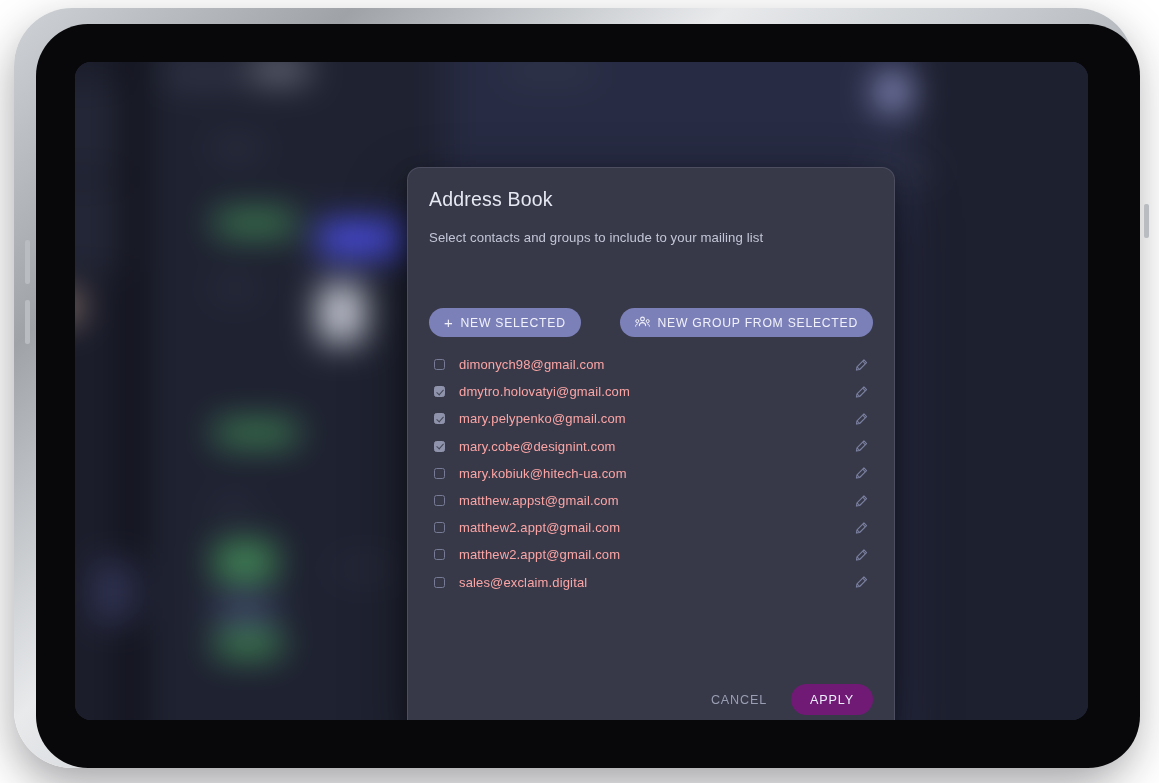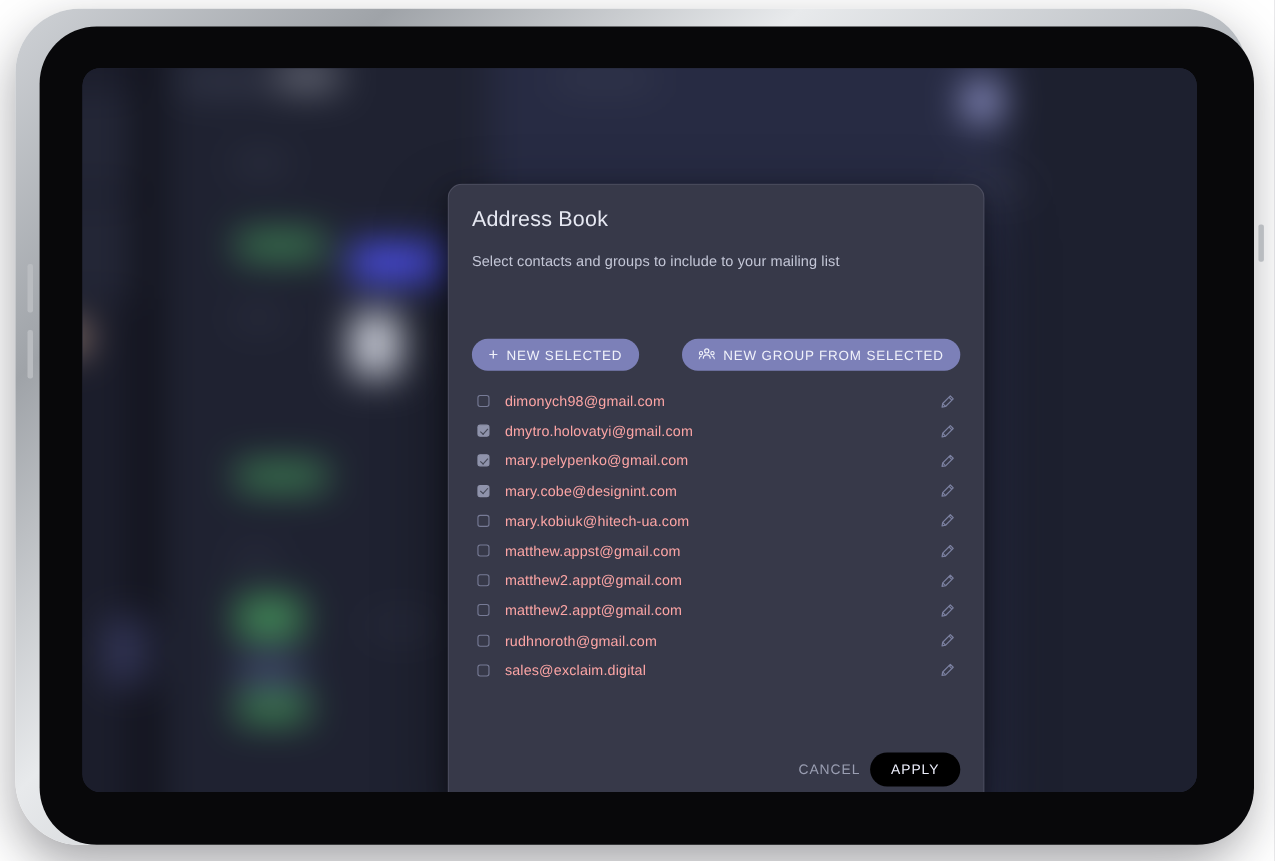--- a/index.html
+++ b/index.html
@@ -118,27 +118,27 @@
   }
   .email{
     margin-left:14px;font-size:13px;color:#fca5a5;letter-spacing:.15px;white-space:nowrap;
   }
   .pencil{
     position:absolute;right:4px;top:50%;transform:translateY(-50%);
     width:15px;height:15px;cursor:pointer;
   }
 
   
-  .footer{position:absolute;right:21px;bottom:19px;display:flex;align-items:center;gap:0;}
+  .footer{position:absolute;right:21px;bottom:19px;display:flex;align-items:center;gap:15px;}
   .cancel{
     background:none;border:none;color:#9a9eb2;font-size:12.6px;letter-spacing:.85px;
     padding:8px 9px;cursor:pointer;font-family:"Liberation Sans", sans-serif;
   }
   .apply{
-    background:#000000;border:none;color:#eceefb;font-size:12.6px;letter-spacing:.85px;
+    background:#701a75;border:none;color:#eceefb;font-size:12.6px;letter-spacing:.85px;
     padding:0 19px;height:31px;border-radius:16px;cursor:pointer;
     font-family:"Liberation Sans", sans-serif;
   }
 </style>
 </head>
 <body>
 
 <div class="stage">
 
   <div class="tablet-frame">
@@ -285,29 +285,20 @@
             <span class="cbx"></span>
             <span class="email">matthew2.appt@gmail.com</span>
             <span class="pencil"><svg width="15" height="15" viewBox="0 0 16 16" fill="none" aria-hidden="true">
                 <path d="M10.6 2.6l2.8 2.8-7.4 7.4-3.4 0.6 0.6-3.4 7.4-7.4z" stroke="#7b80a0" stroke-width="1.2" stroke-linejoin="round"></path>
                 <path d="M9.3 3.9l2.8 2.8" stroke="#7b80a0" stroke-width="1.1"></path>
                 <path d="M3.2 10l2.8 2.8" stroke="#7b80a0" stroke-width="1.1"></path>
               </svg></span>
           </div>
           <div class="row">
             <span class="cbx"></span>
-            <span class="email">rudhnoroth@gmail.com</span>
-            <span class="pencil"><svg width="15" height="15" viewBox="0 0 16 16" fill="none" aria-hidden="true">
-                <path d="M10.6 2.6l2.8 2.8-7.4 7.4-3.4 0.6 0.6-3.4 7.4-7.4z" stroke="#7b80a0" stroke-width="1.2" stroke-linejoin="round"></path>
-                <path d="M9.3 3.9l2.8 2.8" stroke="#7b80a0" stroke-width="1.1"></path>
-                <path d="M3.2 10l2.8 2.8" stroke="#7b80a0" stroke-width="1.1"></path>
-              </svg></span>
-          </div>
-          <div class="row">
-            <span class="cbx"></span>
             <span class="email">sales@exclaim.digital</span>
             <span class="pencil"><svg width="15" height="15" viewBox="0 0 16 16" fill="none" aria-hidden="true">
                 <path d="M10.6 2.6l2.8 2.8-7.4 7.4-3.4 0.6 0.6-3.4 7.4-7.4z" stroke="#7b80a0" stroke-width="1.2" stroke-linejoin="round"></path>
                 <path d="M9.3 3.9l2.8 2.8" stroke="#7b80a0" stroke-width="1.1"></path>
                 <path d="M3.2 10l2.8 2.8" stroke="#7b80a0" stroke-width="1.1"></path>
               </svg></span>
           </div>
         </div>
 
       <div class="footer">

